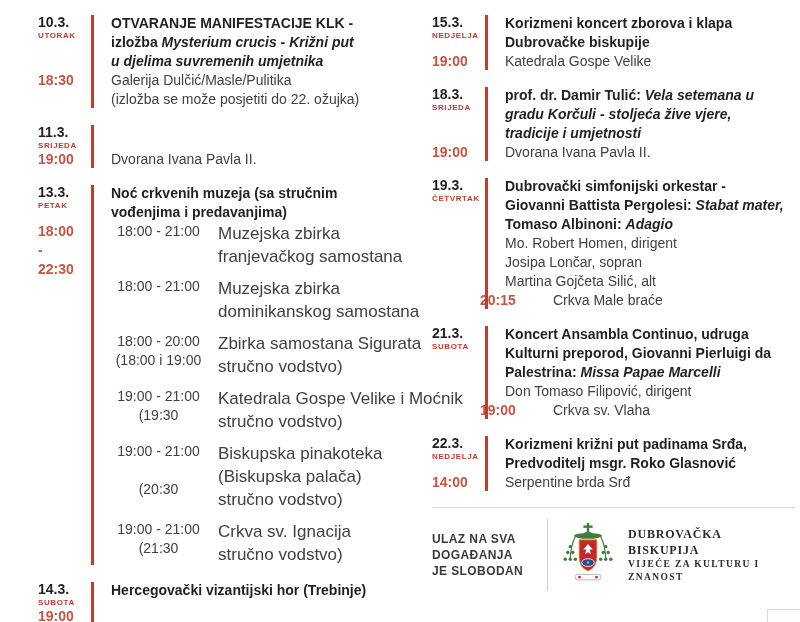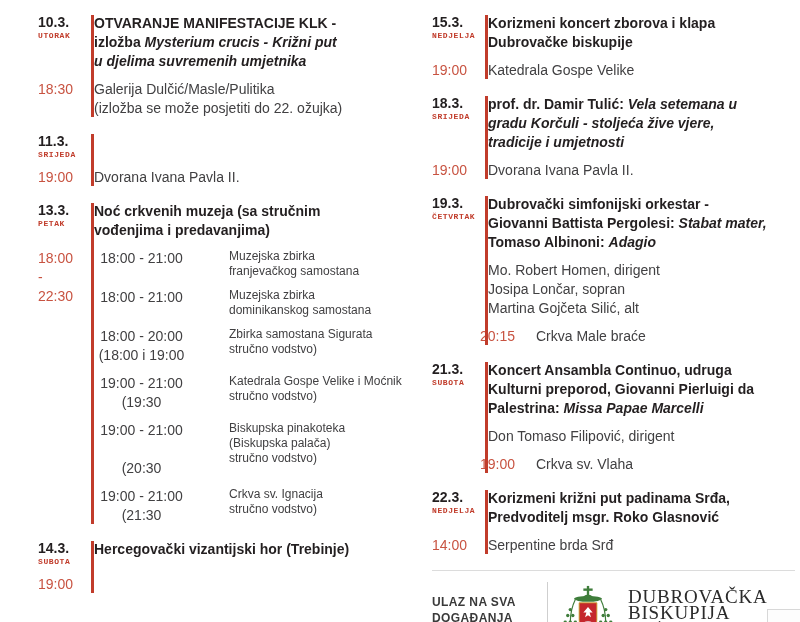--- a/index.html
+++ b/index.html
@@ -15,54 +15,54 @@
     width:800px;height:622px;overflow:hidden;background:#ffffff;
     font-family:"Liberation Sans","DejaVu Sans",sans-serif;
     color:var(--body);position:relative;
   }
   .page{display:flex;padding:14px 0 0 38px;gap:31px;}
   .col{width:363px;flex:0 0 auto;}
 
   
   .event{
     display:grid;grid-template-columns:56px 1fr;
-    row-gap:9px;margin-bottom:15px;position:relative;
+    margin-bottom:15px;position:relative;
   }
   .bar{position:absolute;left:53px;top:1px;bottom:1px;width:3px;background:var(--red);}
   .c1{grid-column:1;}
-  .c2{grid-column:2;}
+  .c2{grid-column:2;padding-left:17px;}
   .r1{grid-row:1;}
   .r2{grid-row:2;}
   .r3{grid-row:3;margin-left:48px;}
   .date{font-size:14px;font-weight:bold;color:var(--ink);line-height:16px;}
-  .day{font-size:8px;font-weight:bold;color:var(--red);letter-spacing:.6px;margin-top:1px;font-family:Liberation Mono, monospace;}
+  .day{font-size:8px;font-weight:bold;color:var(--red);letter-spacing:.6px;margin-top:1px;}
   .title{
     margin:0;font-size:14px;font-weight:bold;color:var(--ink);
     line-height:19px;white-space:pre-line;
   }
   .it{font-style:italic;}
-  .time{font-size:14px;color:var(--red-time);line-height:19px;white-space:pre-line;}
+  .time{font-size:14px;color:var(--red-time);line-height:19px;white-space:pre-line;font-weight:bold;}
   .body-text{font-size:14px;color:var(--body);line-height:19px;white-space:pre-line;}
 
   
   .sched{display:grid;grid-template-columns:95px 1fr;column-gap:12px;row-gap:9px;}
   .sched .st{font-size:14px;line-height:19px;color:var(--body);text-align:center;white-space:pre;}
-  .sched .sv{font-size:12px;line-height:15px;color:var(--body);white-space:pre;margin-left:28px;}
+  .sched .sv{font-size:17px;line-height:23px;color:var(--body);white-space:pre;}
 
   
   .footer-rule{border-top:1px solid var(--rule);margin:13px 0 11px 0;}
   .footer{display:flex;align-items:center;gap:13px;}
   .notice{
     font-size:12px;font-weight:bold;color:#3a3a3a;line-height:16px;
     letter-spacing:.4px;white-space:pre-line;width:102px;flex:0 0 auto;
   }
   .vdiv{width:1px;height:72px;background:#cfcfcf;flex:0 0 auto;}
   .crest{flex:0 0 auto;}
   .org{font-family:"Liberation Serif","DejaVu Serif",serif;color:#2b2b2b;}
-  .org-name{font-size:19px;font-weight:normal;letter-spacing:.8px;line-height:16px;}
+  .org-name{font-size:12px;font-weight:bold;letter-spacing:.8px;line-height:16px;}
   .org-sub{font-size:9.5px;font-weight:bold;letter-spacing:1.4px;line-height:13px;}
 
   .corner-artifact{
     position:absolute;right:0;bottom:0;width:33px;height:13px;
     border-left:1px solid #d8d8d8;border-top:1px solid #d8d8d8;background:#fdfdfd;
   }
 </style>
 </head>
 <body>
 

